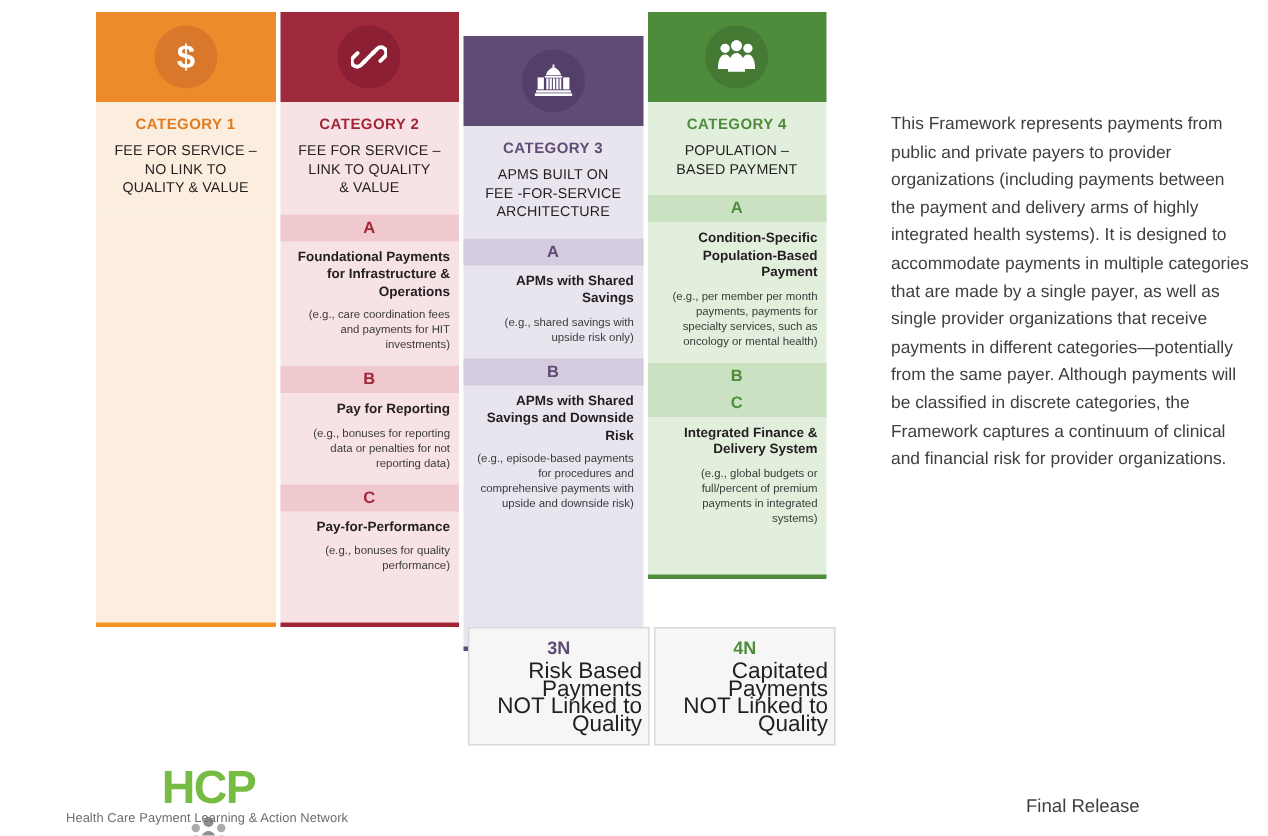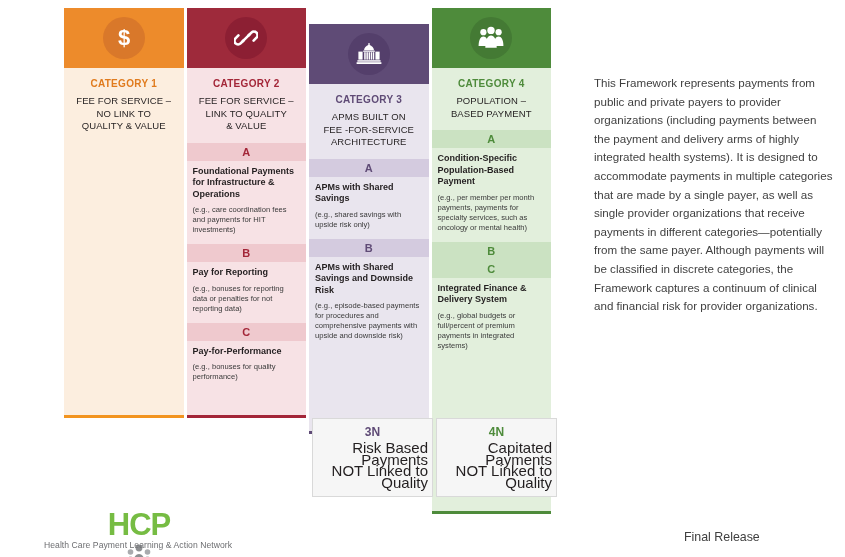--- a/index.html
+++ b/index.html
@@ -49,21 +49,21 @@
     font-size: 9.5px; color: #231f20; line-height: 12.5px;
     letter-spacing: .1px;
   }
 
   
   .subs { flex: 1 1 auto; display: flex; flex-direction: column; }
   .sub-letter {
     text-align: center; font-size: 11px; font-weight: bold;
     padding: 3px 0 3px 0; letter-spacing: .2px;
   }
-  .sub-body { padding: 5px 6px 9px 6px; text-align: left; }
+  .sub-body { padding: 5px 6px 9px 6px; text-align: right; }
   .sub-title {
     font-size: 9px; font-weight: bold; color: #231f20;
     line-height: 11.5px; margin-bottom: 5px;
   }
   .sub-eg {
     font-size: 7.6px; color: #3a3a3a; line-height: 10px;
   }
   .col-fill { flex: 1 1 auto; }
   .col-bottom-rule { height: 3px; width: 100%; }
 
@@ -186,21 +186,21 @@
           </div>
           <div class="sub-letter" style="background: rgb(212, 203, 223); color: rgb(95, 75, 118);">B</div>
           <div class="sub-body">
             <div class="sub-title">APMs with Shared Savings and Downside Risk</div>
             <div class="sub-eg">(e.g., episode-based payments for procedures and comprehensive payments with upside and downside risk)</div>
           </div>
           <div class="col-fill"></div>
         </div>
         <div class="col-bottom-rule" style="background: rgb(95, 75, 118);"></div>
       </div>
-      <div class="col" style="height: 506px;">
+      <div class="col" style="height: 378px;">
         <div class="icon-band" style="background: rgb(78, 139, 59);">
           <div class="icon-circle" style="background: rgb(68, 122, 52);">
             <svg viewBox="0 0 28 24" width="28" height="24" fill="#ffffff">
               <circle cx="6.4" cy="6.2" r="3.1"></circle>
               <path d="M1.6 20 C1.6 13.4 3.8 10.4 6.4 10.4 C9 10.4 11.2 13.4 11.2 20 Z"></path>
               <circle cx="21.6" cy="6.2" r="3.1"></circle>
               <path d="M16.8 20 C16.8 13.4 19 10.4 21.6 10.4 C24.2 10.4 26.4 13.4 26.4 20 Z"></path>
               <circle cx="14" cy="4.4" r="3.7"></circle>
               <path d="M8.3 21.8 C8.3 13.4 10.8 9.4 14 9.4 C17.2 9.4 19.7 13.4 19.7 21.8 Z"></path>
             </svg>

